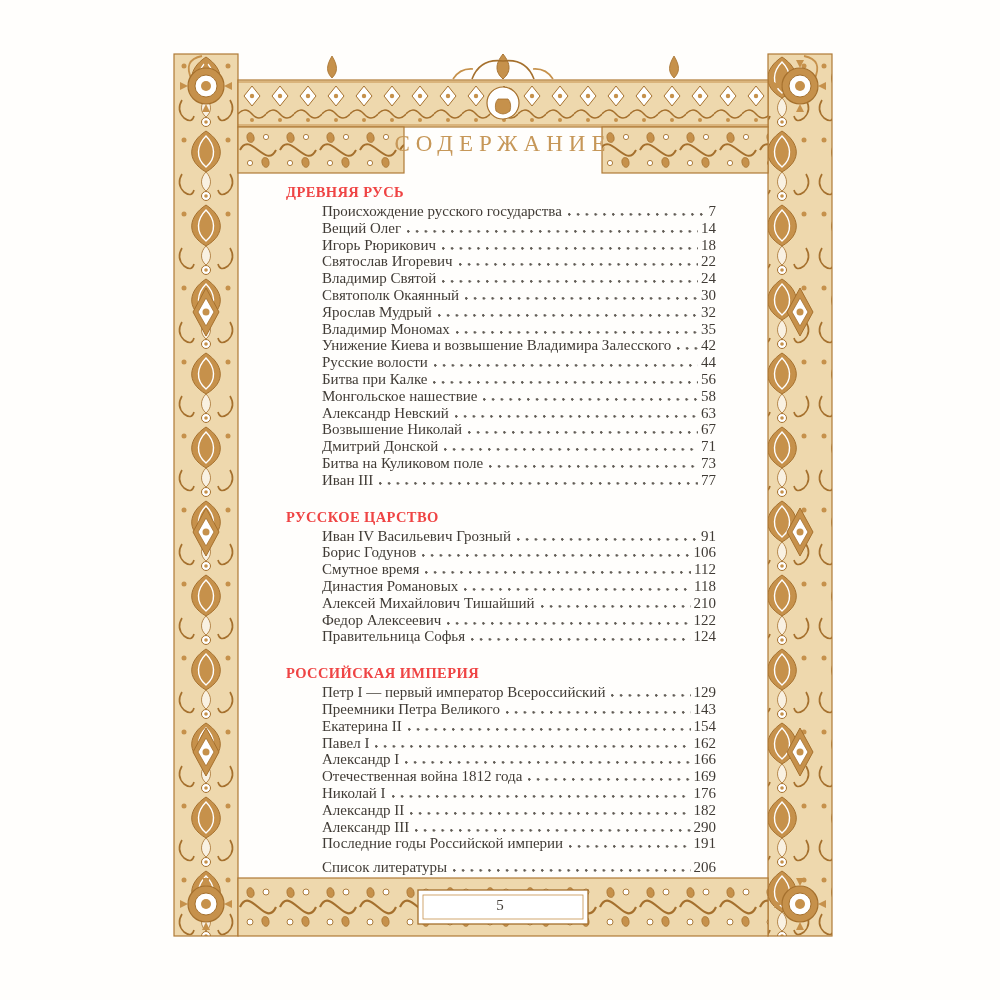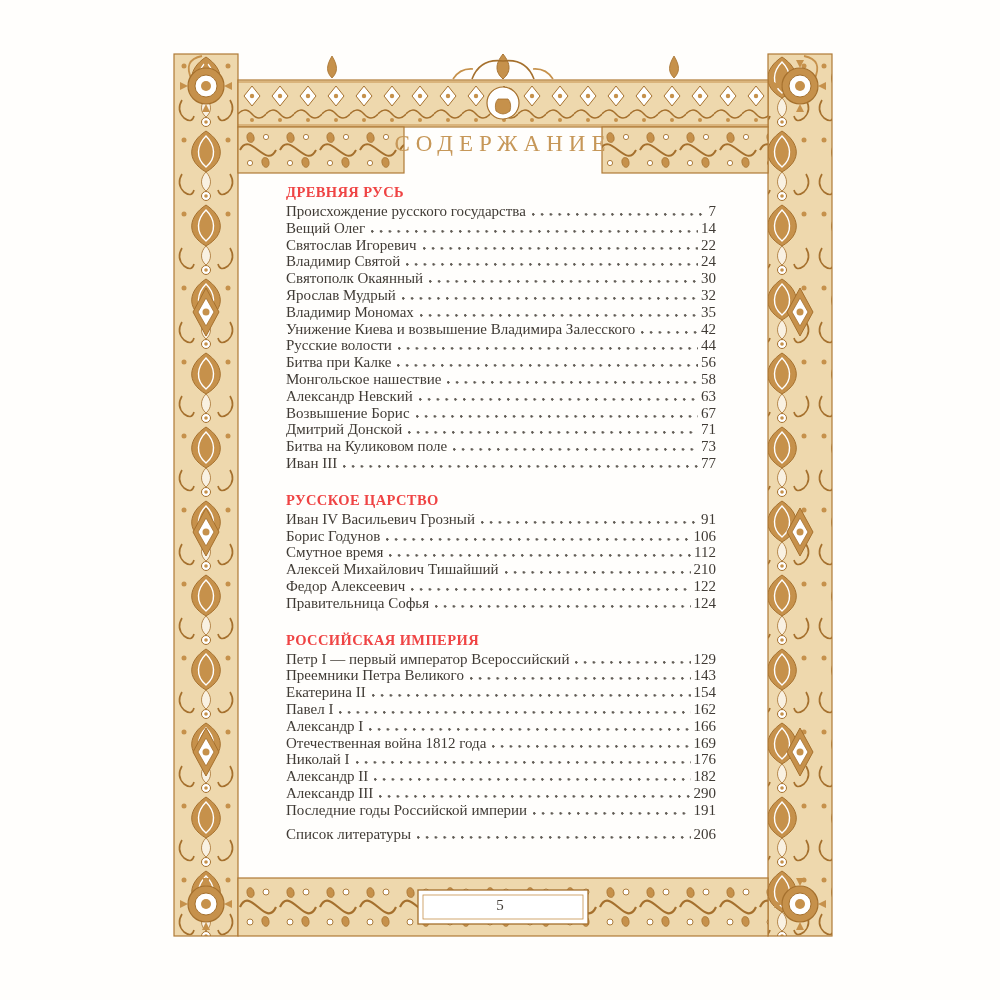--- a/index.html
+++ b/index.html
@@ -17,21 +17,21 @@
   .toc-section:first-child { margin-top:0; }
   .section-title {
     font-size:14.5px; line-height:17px; font-weight:700;
     color:#ef4444; letter-spacing:.4px; margin-bottom:2px;
     font-family:"Liberation Serif", serif;
   }
   .toc-row {
     display:flex; align-items:baseline;
     font-size:15px; line-height:16.8px; color:#403b35;
   }
-  .toc-row .label { white-space:nowrap; }
+  .toc-row .label { white-space:nowrap;margin-left:36px; }
   .toc-row .dots {
     flex:1 1 auto; height:12px; margin:0 3px 0 6px;
     background-image:radial-gradient(circle at 1.3px 10.4px, #5f5a53 1.05px, rgba(0,0,0,0) 1.5px);
     background-size:8.8px 12px; background-repeat:repeat-x;
   }
   .toc-row .pg { white-space:nowrap; }
   .biblio { margin-top:7px; }
   .biblio .label { }
   .pagenum {
     position:absolute; top:897px; left:0; right:0; text-align:center;
@@ -151,20 +151,25 @@
           <span class="label">Происхождение русского государства</span>
           <span class="dots"></span>
           <span class="pg">7</span>
         </div>
         <div class="toc-row">
           <span class="label">Вещий Олег</span>
           <span class="dots"></span>
           <span class="pg">14</span>
         </div>
         <div class="toc-row">
+          <span class="label">Игорь Рюрикович</span>
+          <span class="dots"></span>
+          <span class="pg">18</span>
+        </div>
+        <div class="toc-row">
           <span class="label">Святослав Игоревич</span>
           <span class="dots"></span>
           <span class="pg">22</span>
         </div>
         <div class="toc-row">
           <span class="label">Владимир Святой</span>
           <span class="dots"></span>
           <span class="pg">24</span>
         </div>
         <div class="toc-row">
@@ -201,21 +206,21 @@
           <span class="label">Монгольское нашествие</span>
           <span class="dots"></span>
           <span class="pg">58</span>
         </div>
         <div class="toc-row">
           <span class="label">Александр Невский</span>
           <span class="dots"></span>
           <span class="pg">63</span>
         </div>
         <div class="toc-row">
-          <span class="label">Возвышение Борис</span>
+          <span class="label">Возвышение Николай</span>
           <span class="dots"></span>
           <span class="pg">67</span>
         </div>
         <div class="toc-row">
           <span class="label">Дмитрий Донской</span>
           <span class="dots"></span>
           <span class="pg">71</span>
         </div>
         <div class="toc-row">
           <span class="label">Битва на Куликовом поле</span>
@@ -237,20 +242,25 @@
         </div>
         <div class="toc-row">
           <span class="label">Борис Годунов</span>
           <span class="dots"></span>
           <span class="pg">106</span>
         </div>
         <div class="toc-row">
           <span class="label">Смутное время</span>
           <span class="dots"></span>
           <span class="pg">112</span>
+        </div>
+        <div class="toc-row">
+          <span class="label">Династия Романовых</span>
+          <span class="dots"></span>
+          <span class="pg">118</span>
         </div>
         <div class="toc-row">
           <span class="label">Алексей Михайлович Тишайший</span>
           <span class="dots"></span>
           <span class="pg">210</span>
         </div>
         <div class="toc-row">
           <span class="label">Федор Алексеевич</span>
           <span class="dots"></span>
           <span class="pg">122</span>

